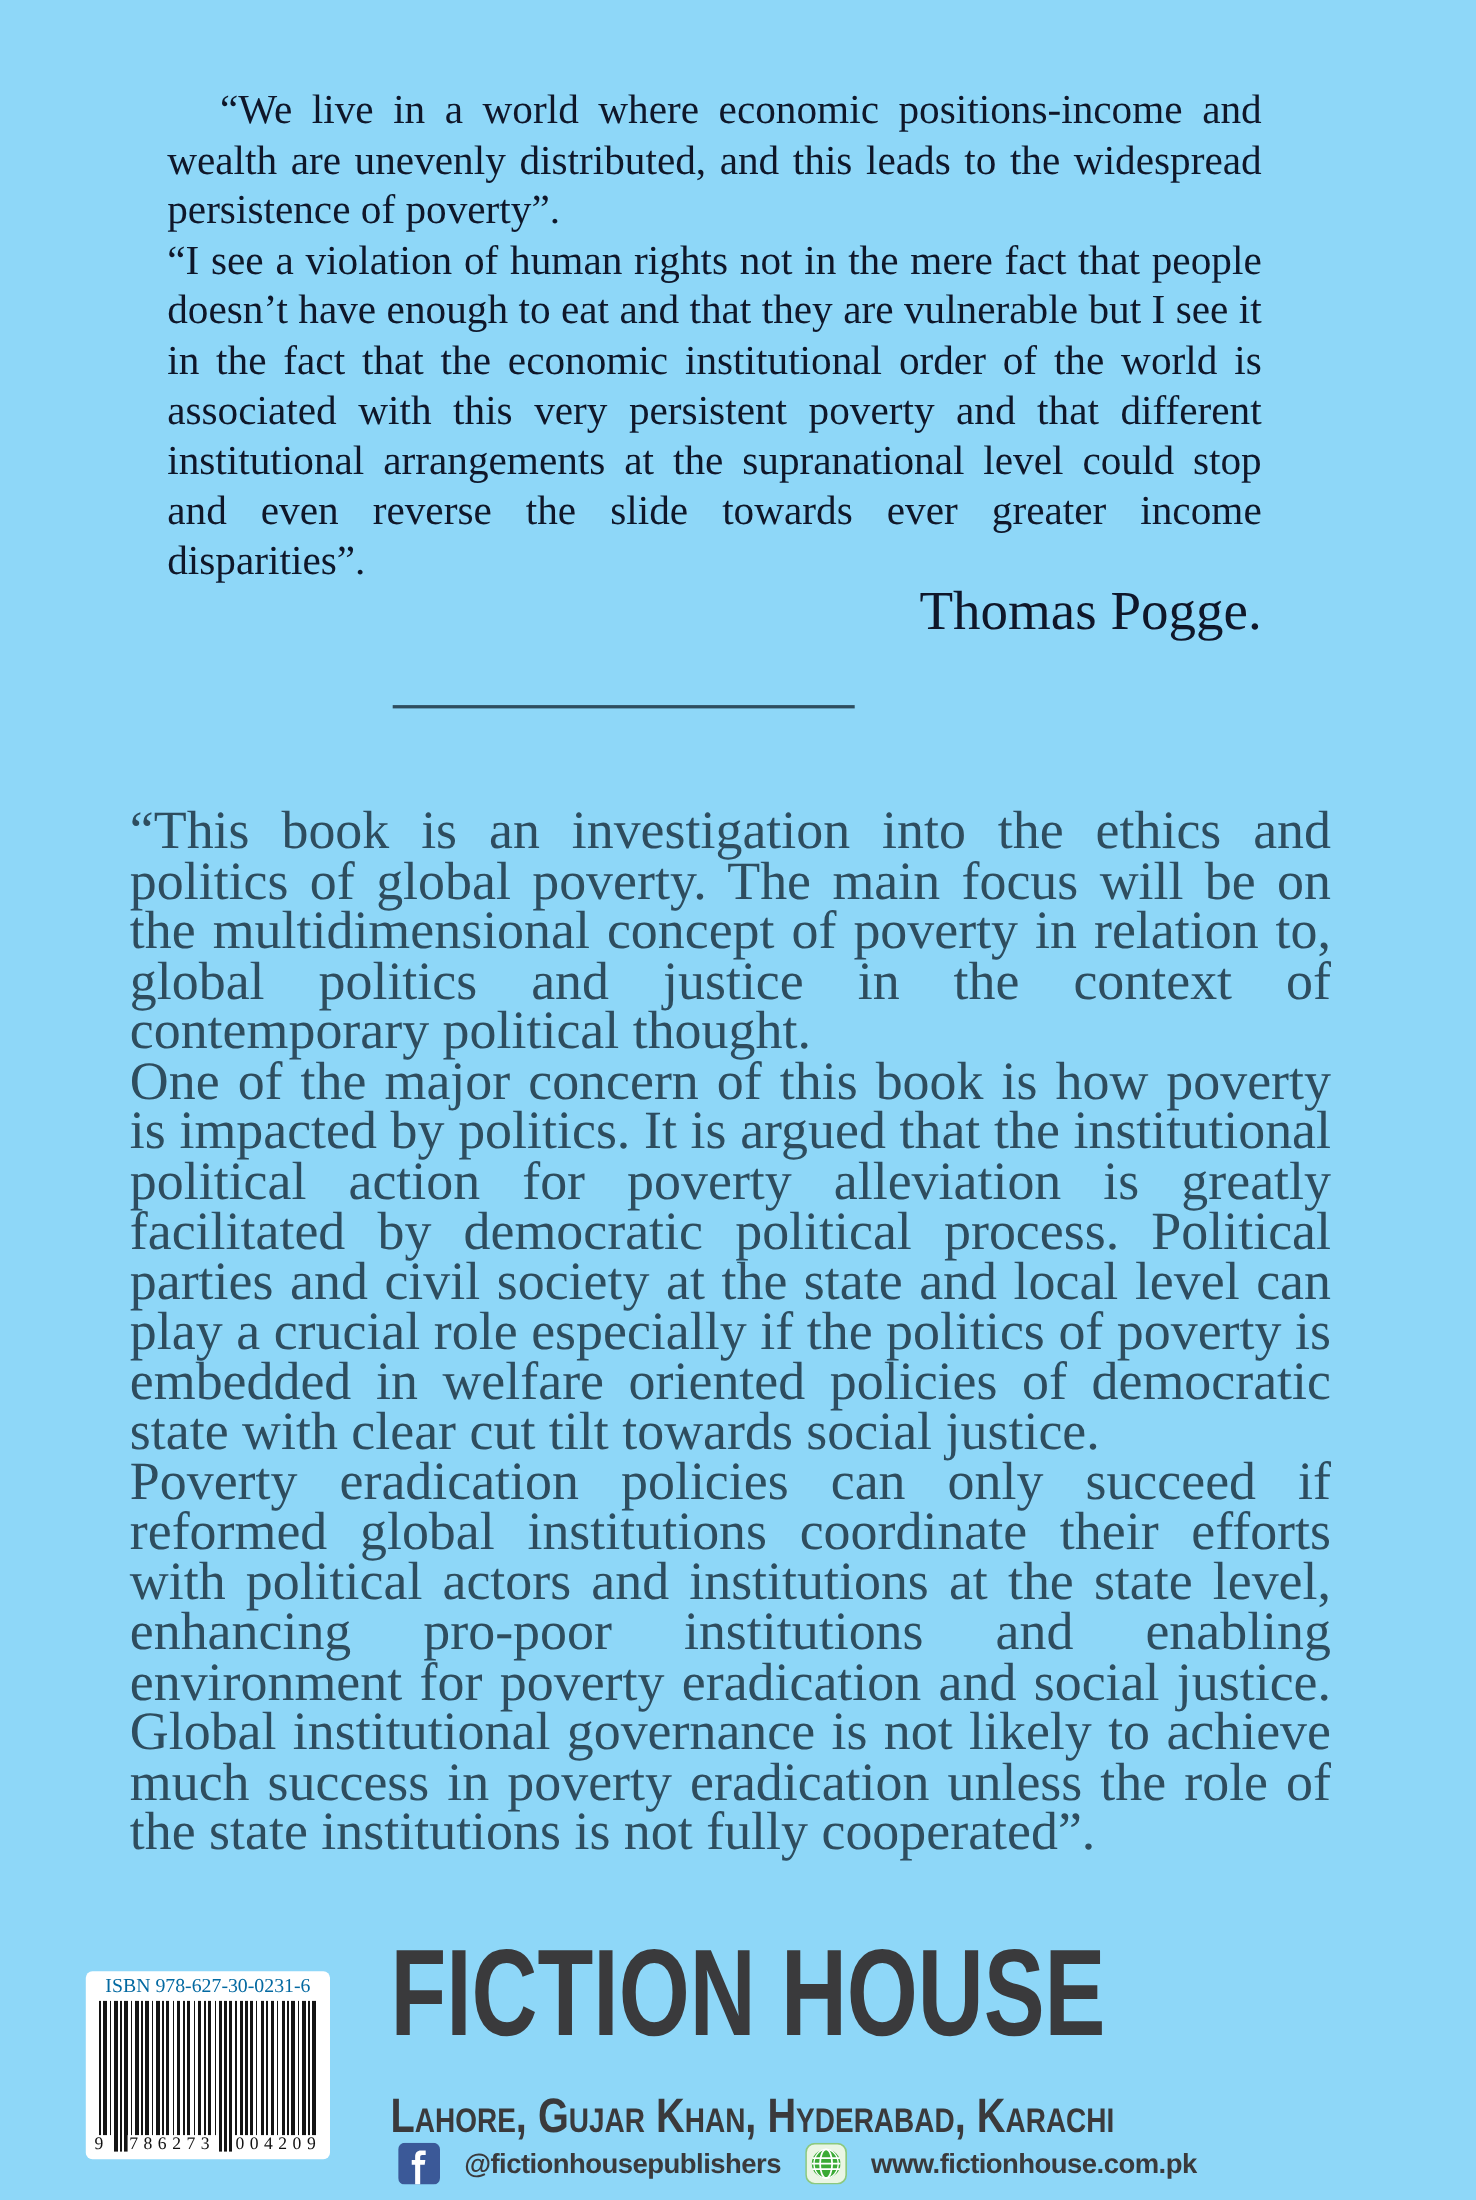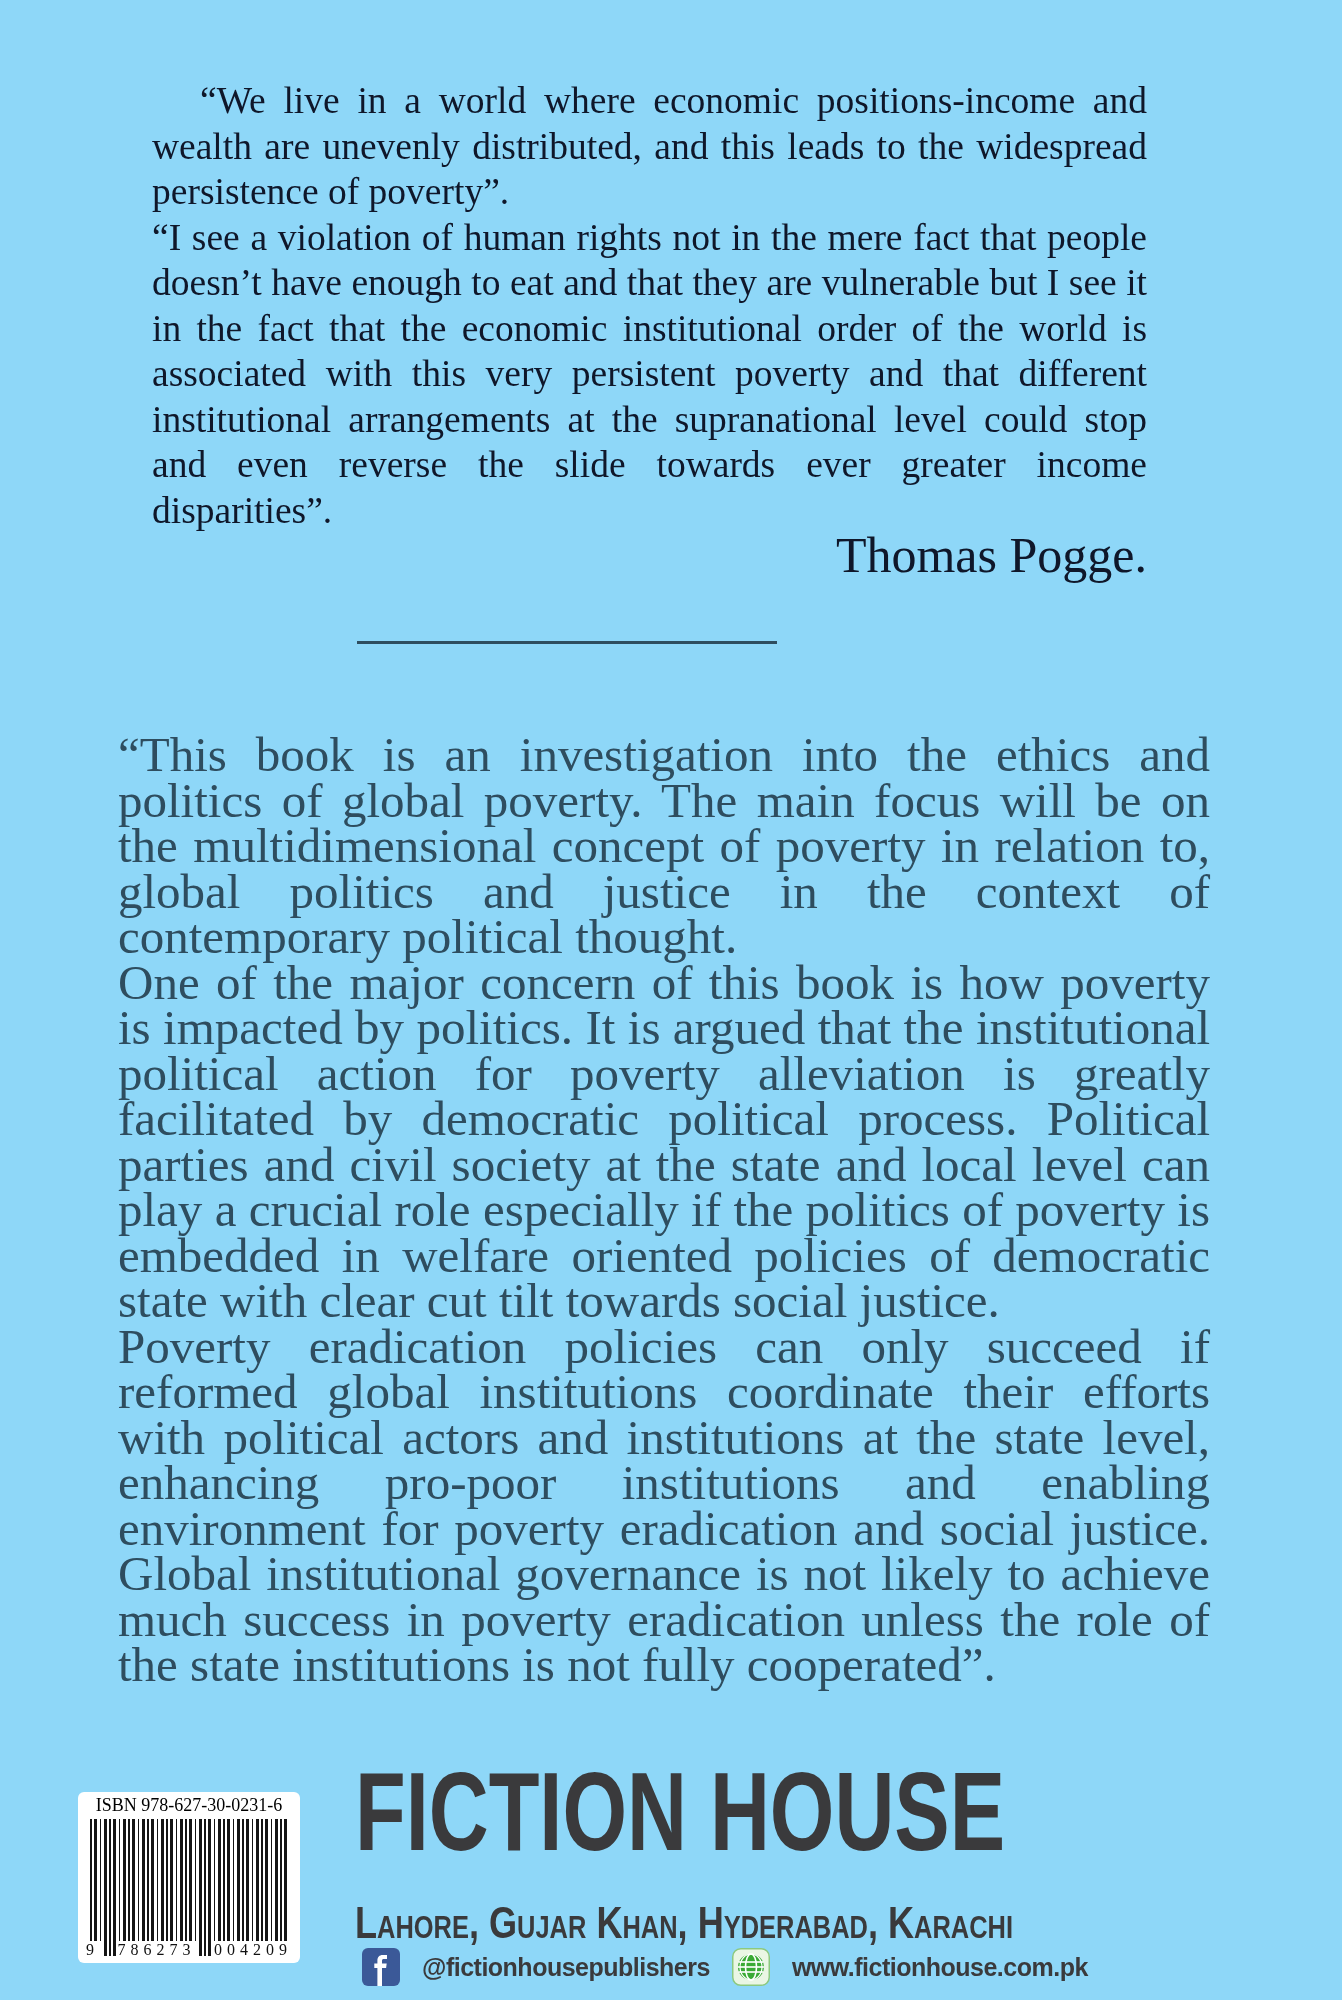--- a/index.html
+++ b/index.html
@@ -61,21 +61,21 @@
     border-radius: 6px;
   }
   .isbn-label {
     position: absolute;
     top: 3px;
     left: 0;
     right: 0;
     text-align: center;
     font-family: "Liberation Serif", serif;
     font-size: 18px;
-    color: #000000;
+    color: #0369a1;
     white-space: nowrap;
   }
   .bars {
     position: absolute;
     left: 12px;
     right: 12px;
     top: 27px;
     bottom: 7px;
     background: repeating-linear-gradient(90deg,
       #141414 0 2px, transparent 2px 4px,

